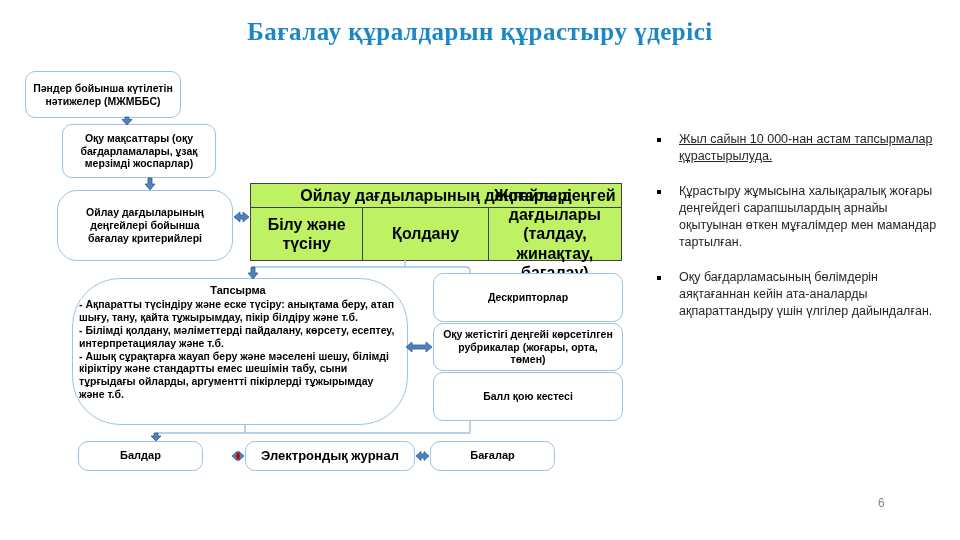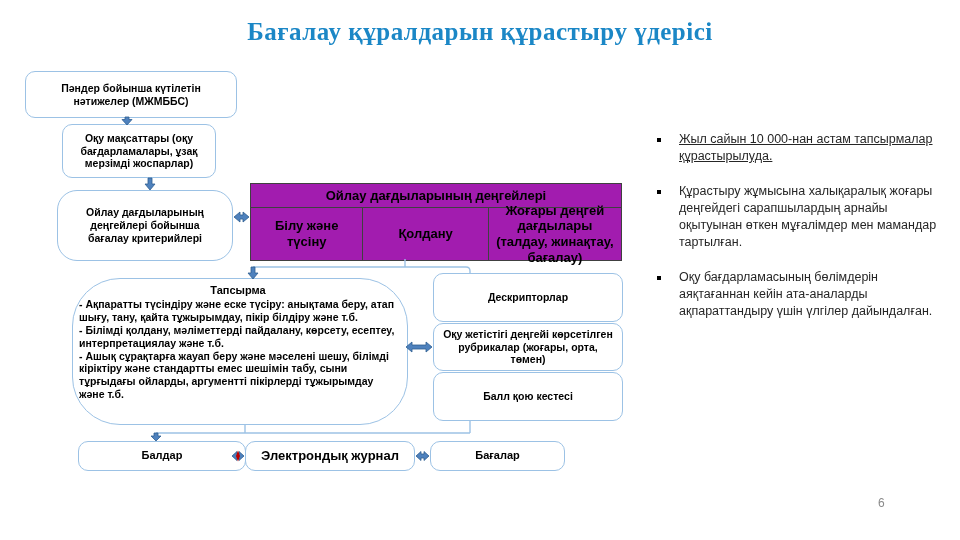--- a/index.html
+++ b/index.html
@@ -9,40 +9,40 @@
   .title{left:0;top:18px;width:960px;text-align:center;
          font-family:"Liberation Serif",serif;font-weight:bold;font-size:25px;color:#1b87c6;letter-spacing:.5px;}
   .rbox{border:1.4px solid #9cc2e5;border-radius:10px;background:#fff;
         display:flex;align-items:center;justify-content:center;text-align:center;
         font-weight:bold;font-size:10.5px;line-height:1.22;color:#000;padding:2px 6px;}
   .biground{border-radius:20px;}
   .blob{border:1.4px solid #9cc2e5;border-radius:48px;background:#fff;
         font-weight:bold;font-size:10.5px;line-height:1.22;color:#000;padding:5px 10px 4px 6px;}
   .blob .blob-title{text-align:center;font-size:11px;margin:0 0 1px 0;}
   .blob p{margin:0;}
-  .dtable{border:1px solid #404040;background:#a21caf;font-weight:bold;font-size:13px;color:#000;}
+  .dtable{border:1px solid #404040;background:#bef264;font-weight:bold;font-size:16px;color:#000;}
   .dtable .thead{height:23px;border-bottom:1px solid #404040;display:flex;align-items:center;justify-content:center;text-align:center;}
   .dtable .trow{display:flex;height:52px;}
   .dtable .tcell{display:flex;align-items:center;justify-content:center;text-align:center;line-height:1.2;padding:1px 4px;box-sizing:border-box;}
   .dtable .tcell + .tcell{border-left:1px solid #404040;}
   .bullets{left:655px;top:131px;width:296px;display:flex;flex-direction:column;gap:17px;}
   .bullet{display:flex;font-size:12.5px;line-height:1.38;color:#262626;}
   .bullet .marker{flex:0 0 auto;width:4px;height:4px;background:#000;margin:7px 18px 0 2px;}
   .bullet.underlined .btext{text-decoration:underline;}
   .pagenum{left:878px;top:496px;font-size:12px;color:#8a8a8a;}
   svg{position:absolute;left:0;top:0;pointer-events:none;}
 </style>
 </head>
 <body>
 
 <div class="slide">
 
   <div class="abs title">Бағалау құралдарын құрастыру үдерісі</div>
 
-  <div class="abs rbox" style="left:25px;top:71px;width:212px;height:47px;">
+  <div class="abs rbox" style="left:25px;top:71px;width:156px;height:47px;">
     <span>Пәндер бойынша күтілетін нәтижелер (МЖМББС)</span>
   </div>
 
   <div class="abs rbox" style="left:62px;top:124px;width:154px;height:54px;">
     <span>Оқу мақсаттары (оқу бағдарламалары, ұзақ мерзімді жоспарлар)</span>
   </div>
 
   <div class="abs rbox biground" style="left:57px;top:190px;width:176px;height:71px;padding:2px 14px;text-align:center;">
     <span>Ойлау дағдыларының деңгейлері бойынша бағалау критерийлері</span>
   </div>
@@ -66,27 +66,27 @@
   <div class="abs rbox" style="left:433px;top:273px;width:190px;height:49px;">
     <span>Дескрипторлар</span>
   </div>
   <div class="abs rbox" style="left:433px;top:323px;width:190px;height:48px;">
     <span>Оқу жетістігі деңгейі көрсетілген рубрикалар (жоғары, орта, төмен)</span>
   </div>
   <div class="abs rbox" style="left:433px;top:372px;width:190px;height:49px;">
     <span>Балл қою кестесі</span>
   </div>
 
-  <div class="abs rbox" style="left:78px;top:441px;width:168px;height:30px;font-size:11px;">
+  <div class="abs rbox" style="left:78px;top:441px;width:125px;height:30px;font-size:11px;">
     <span>Балдар</span>
   </div>
   <div class="abs rbox" style="left:245px;top:441px;width:170px;height:30px;font-size:13px;">
     <span>Электрондық журнал</span>
   </div>
-  <div class="abs rbox" style="left:430px;top:441px;width:135px;height:30px;font-size:11px;">
+  <div class="abs rbox" style="left:430px;top:441px;width:125px;height:30px;font-size:11px;">
     <span>Бағалар</span>
   </div>
 
   <div class="abs bullets">
     <div class="bullet underlined">
       <span class="marker"></span>
       <span class="btext">Жыл сайын 10 000-нан астам тапсырмалар құрастырылуда.</span>
     </div>
     <div class="bullet">
       <span class="marker"></span>

